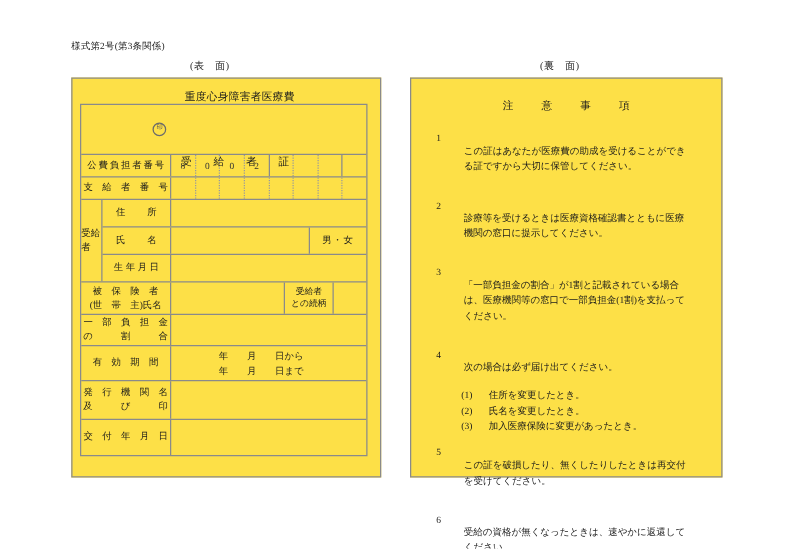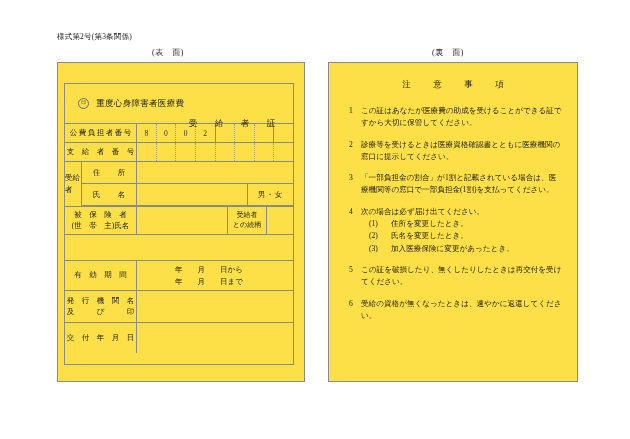--- a/index.html
+++ b/index.html
@@ -90,22 +90,22 @@
     border-radius: 50%;
     font-size: 5px;
     line-height: 8px;
     text-align: center;
     color: #555;
     margin-right: 7px;
     flex: 0 0 auto;
   }
   #title-stack {
     display: flex;
-    flex-direction: row;
-    align-items: center;
+    flex-direction: column;
+    align-items: flex-end;
     line-height: 1.35;
   }
   #title-line-1 {
     font-size: 8.5px;
     letter-spacing: 0.3px;
     white-space: nowrap;
   }
   #title-line-2 {
     font-size: 8.5px;
     letter-spacing: 4.5px;
@@ -252,21 +252,21 @@
     display: flex;
     margin-bottom: 9px;
     font-size: 7.6px;
     line-height: 1.62;
   }
   .note-num {
     width: 12px;
     flex: 0 0 auto;
   }
   .note-body { flex: 1 1 auto; }
-  .note-text { margin: 0; }
+  .note-text { margin: 10px; }
   .sub-list {
     margin: 0;
     padding: 0;
     list-style: none;
   }
   .sub-item {
     display: flex;
     padding-left: 8px;
   }
   .sub-num { width: 22px; flex: 0 0 auto; }
@@ -324,37 +324,45 @@
       <div id="jukyu-rows">
         <div class="jrow">
           <div class="jlbl">住　所</div>
           <div class="jval"></div>
         </div>
         <div class="jrow">
           <div class="jlbl">氏　名</div>
           <div class="jval"></div>
           <div id="sex-cell">男・女</div>
         </div>
+        <div class="jrow last">
+          <div class="jlbl" style="letter-spacing:2px;padding-left:2px;">生年月日</div>
+          <div class="jval"></div>
+        </div>
       </div>
     </div>
 
     <div id="row-hihoken" class="trow">
       <div class="lbl lbl-w">
         <span>被　保　険　者</span>
         <span>(世　帯　主)氏名</span>
       </div>
       <div class="val"></div>
       <div id="zokugara-lbl">
         <span>受給者</span>
         <span>との続柄</span>
       </div>
       <div id="zokugara-val"></div>
     </div>
 
     <div id="row-futan" class="trow">
+      <div class="lbl lbl-w">
+        <span>一　部　負　担　金</span>
+        <span>の　　　割　　　合</span>
+      </div>
       <div class="val"></div>
     </div>
 
     <div id="row-yuko" class="trow">
       <div class="lbl lbl-w">有　効　期　間</div>
       <div id="yuko-dates">
         <div class="date-line">年　　月　　日から</div>
         <div class="date-line">年　　月　　日まで</div>
       </div>
     </div>

